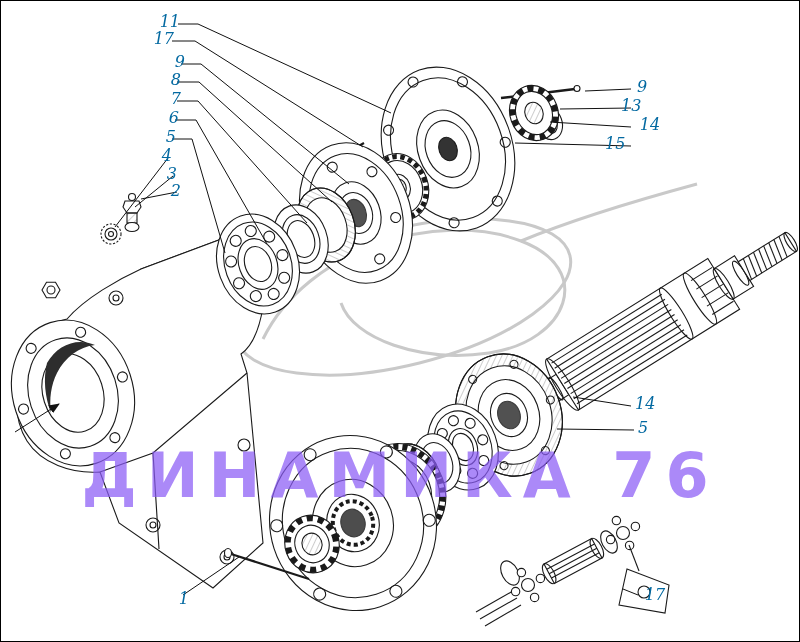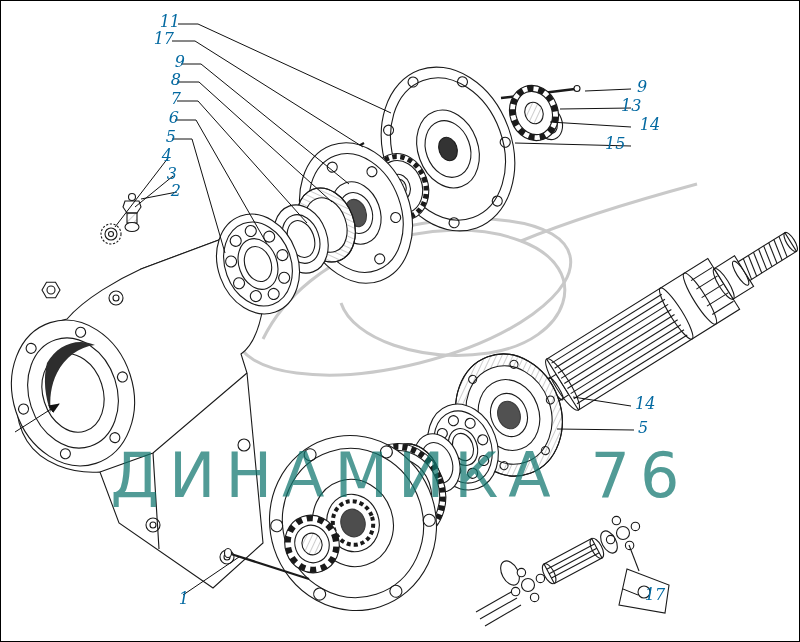--- a/index.html
+++ b/index.html
@@ -10,22 +10,22 @@
   }
   .stage svg { position:absolute; left:0; top:0; }
   .callout {
     position:absolute; width:26px; text-align:right;
     font:italic 16px/1 "DejaVu Serif", serif; color:#0369a1;
     user-select:none;
   }
   .watermark {
     position:absolute; left:0; top:438px; width:100%;
     text-align:center; font-family:"DejaVu Sans", sans-serif;
-    font-size:62px; font-weight:400; letter-spacing:10px;
-    color:#0f766e; opacity:0.72; white-space:nowrap;
+    font-size:62px; font-weight:700; letter-spacing:10px;
+    color:#8b5cf6; opacity:0.72; white-space:nowrap;
     pointer-events:none;
   }
 </style>
 </head>
 <body>
 
 <div class="stage">
 
 <svg width="800" height="642" viewBox="0 0 800 642" stroke="#1a1a1a" stroke-width="1.1" fill="none">
 

